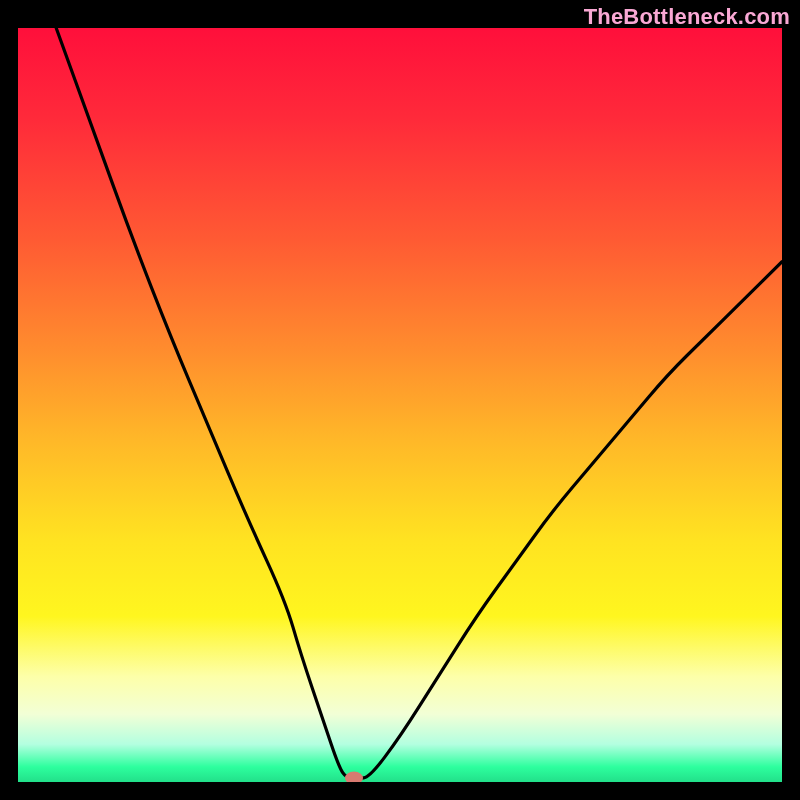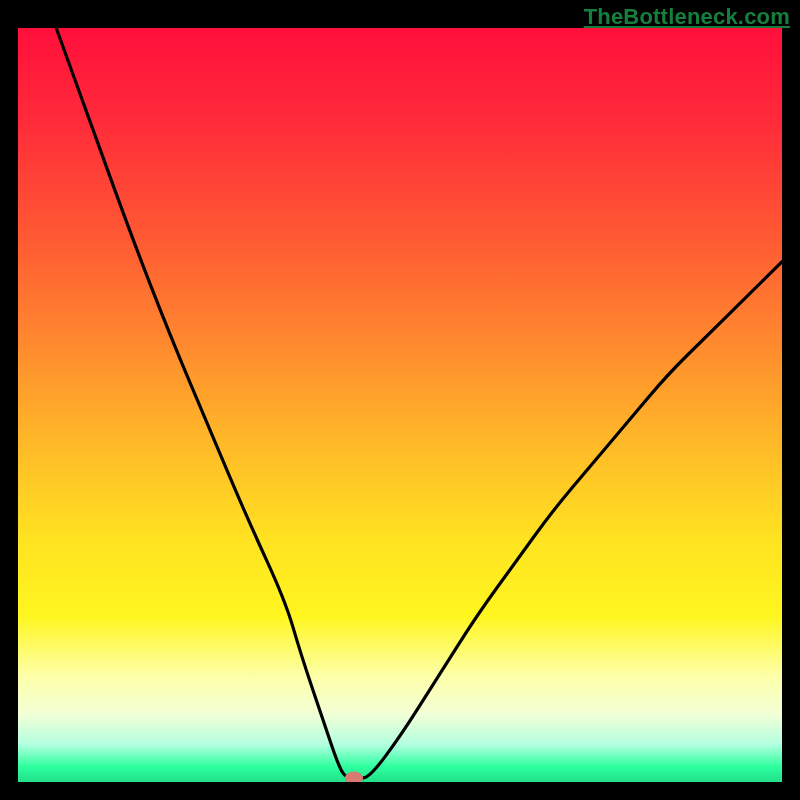--- a/index.html
+++ b/index.html
@@ -14,26 +14,25 @@
   .frame {
     position: relative;
     width: 800px;
     height: 800px;
     background: #000;
   }
   .watermark {
     position: absolute;
     top: 4px;
     right: 10px;
-    color: #15803d;
+    color: #f9a8d4;
     font-size: 22px;
     font-weight: 600;
     letter-spacing: 0.2px;
     z-index: 10;
-    text-decoration: underline;
   }
   .plot-area {
     position: absolute;
     left: 18px;
     top: 28px;
     width: 764px;
     height: 754px;
     overflow: hidden;
   }
   .gradient {

